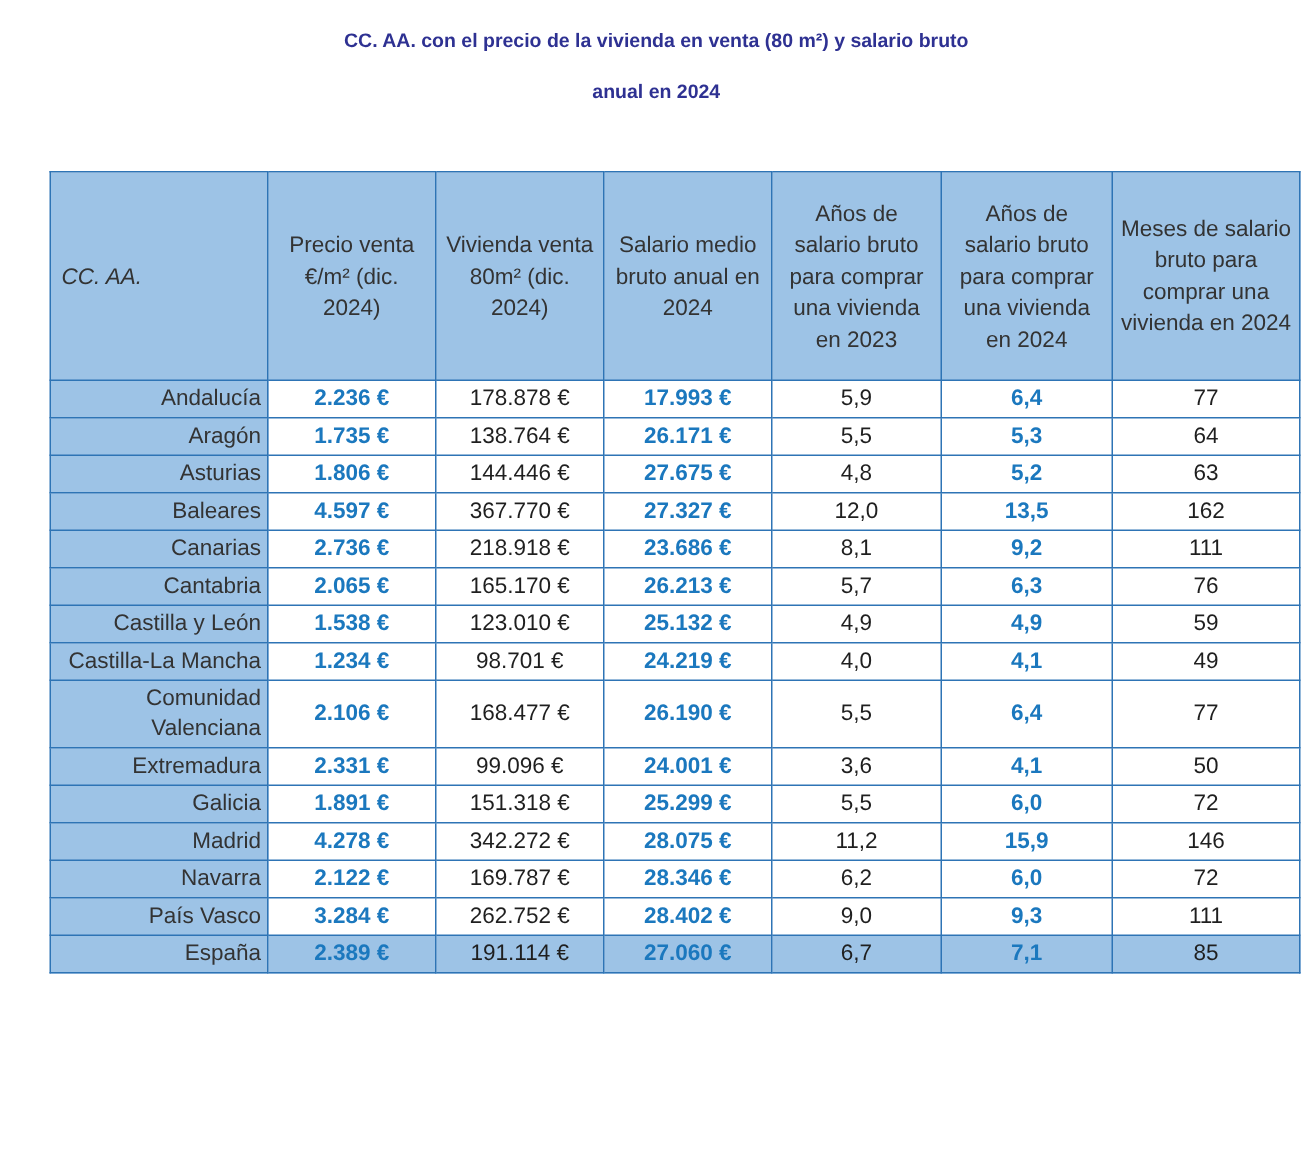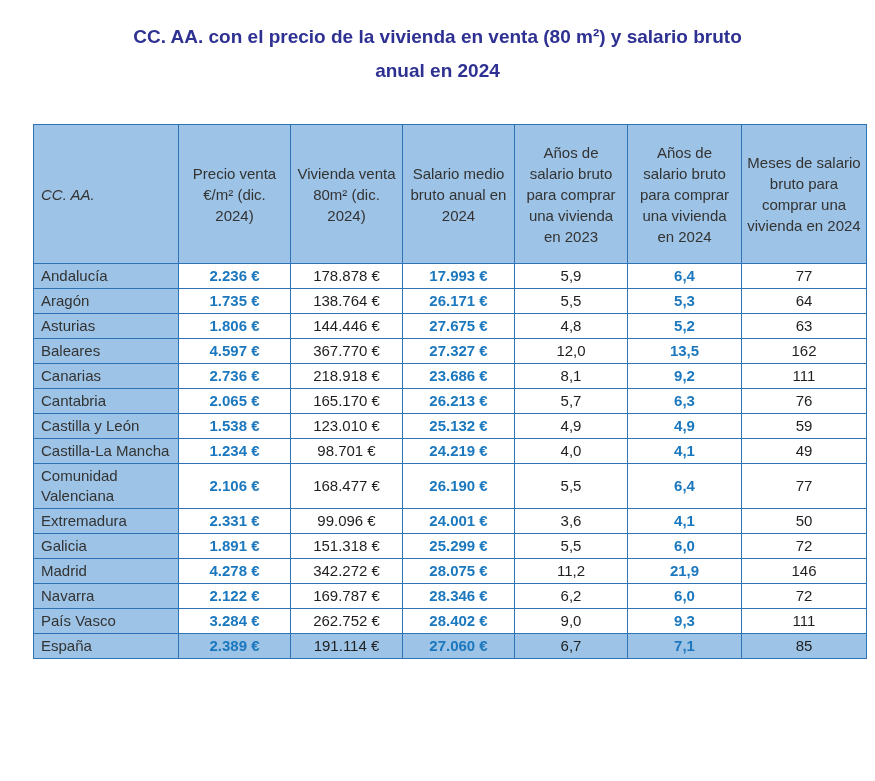--- a/index.html
+++ b/index.html
@@ -11,25 +11,25 @@
     --num-text:#1f1f1f;
   }
   *{box-sizing:border-box;margin:0;padding:0;}
   html,body{background:#ffffff;}
   body{
     width:875px;height:781px;
     font-family:"Liberation Sans", sans-serif;
     overflow:hidden;
   }
   .page-title{
-    margin:20px auto 0 auto;
+    margin:10px auto 0 auto;
     max-width:720px;
     text-align:center;
     color:var(--title-color);
-    font-size:19px;
+    font-size:13px;
     font-weight:700;
     line-height:34px;
   }
   .page-title .t-line{display:block;}
   table{
     border-collapse:collapse;
     table-layout:fixed;
     margin:36px 0 0 33px;
     width:833px;
     font-size:15px;
@@ -48,21 +48,21 @@
     font-weight:400;
     text-align:center;
     line-height:21px;
     padding:4px 5px;
   }
   thead th.col-0{text-align:left;padding-left:7px;font-style:italic;}
   tbody td{height:25px;line-height:20px;padding:2px 4px;}
   tbody td.row-label{
     background:var(--header-bg);
     color:var(--dark-text);
-    text-align:left;
+    text-align:right;
     padding-left:7px;
   }
   tbody td.val{text-align:center;color:var(--num-text);}
   tbody td.val.emph{color:var(--value-blue);font-weight:700;}
   tbody tr.highlight td{background:var(--header-bg);}
 </style>
 </head>
 <body>
 
 <h1 class="page-title">
@@ -190,21 +190,21 @@
         <td class="val">5,5</td>
         <td class="val emph">6,0</td>
         <td class="val">72</td>
       </tr>
       <tr>
         <td class="row-label">Madrid</td>
         <td class="val emph">4.278 €</td>
         <td class="val">342.272 €</td>
         <td class="val emph">28.075 €</td>
         <td class="val">11,2</td>
-        <td class="val emph">21,9</td>
+        <td class="val emph">15,9</td>
         <td class="val">146</td>
       </tr>
       <tr>
         <td class="row-label">Navarra</td>
         <td class="val emph">2.122 €</td>
         <td class="val">169.787 €</td>
         <td class="val emph">28.346 €</td>
         <td class="val">6,2</td>
         <td class="val emph">6,0</td>
         <td class="val">72</td>

